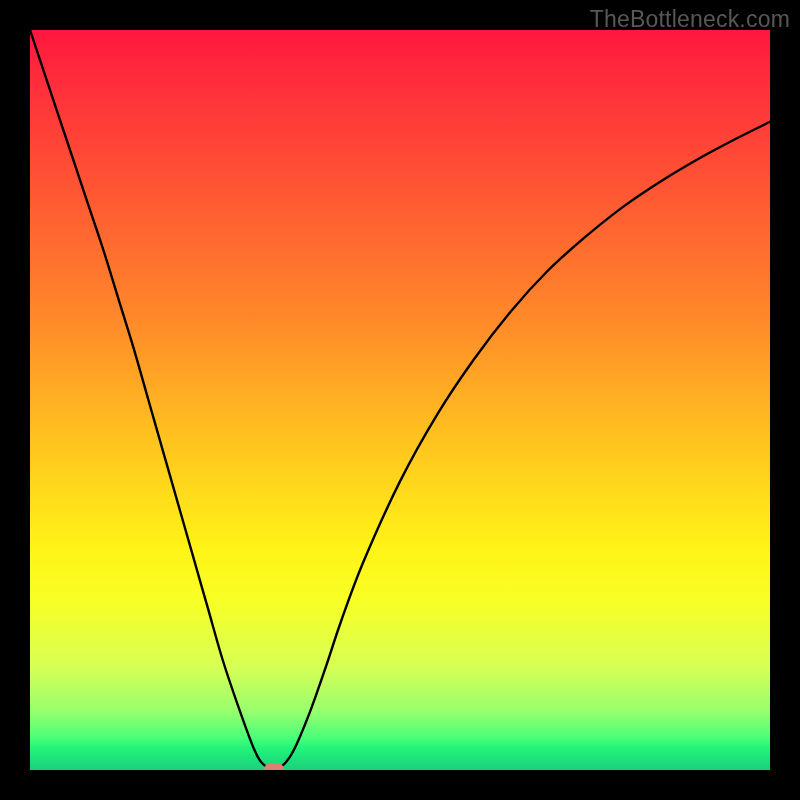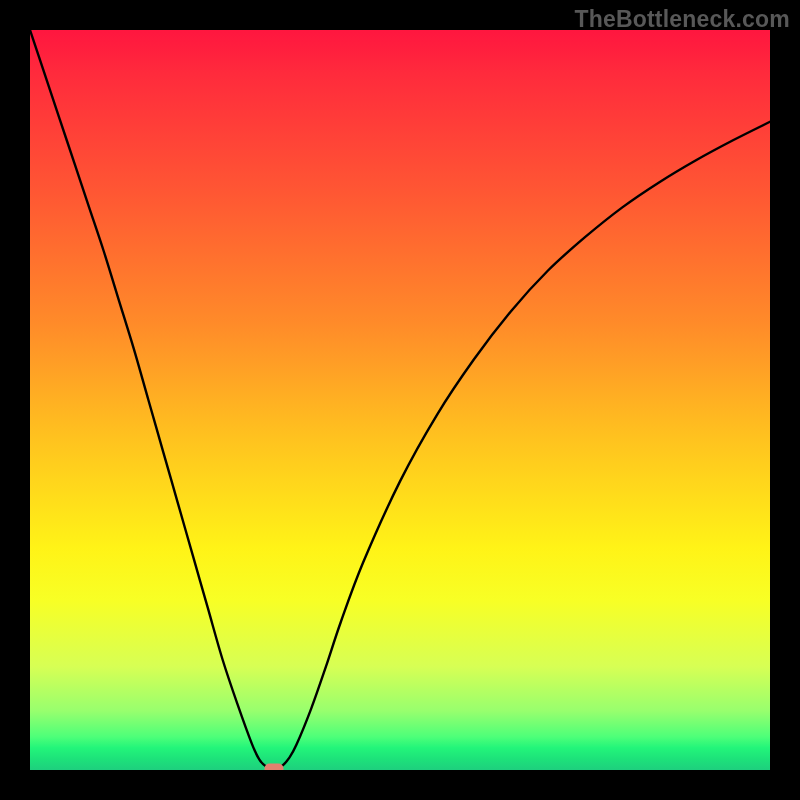--- a/index.html
+++ b/index.html
@@ -39,21 +39,21 @@
       #1ecf7e 100%
     );
   }
   .watermark {
     position: absolute;
     top: 6px;
     right: 10px;
     color: #585858;
     font-size: 23px;
     letter-spacing: 0.2px;
-    font-weight: 700;
+    font-weight: 400;
   }
   svg.curve {
     position: absolute;
     inset: 0;
   }
   .marker {
     position: absolute;
     width: 19px;
     height: 11px;
     background: #e0816f;

